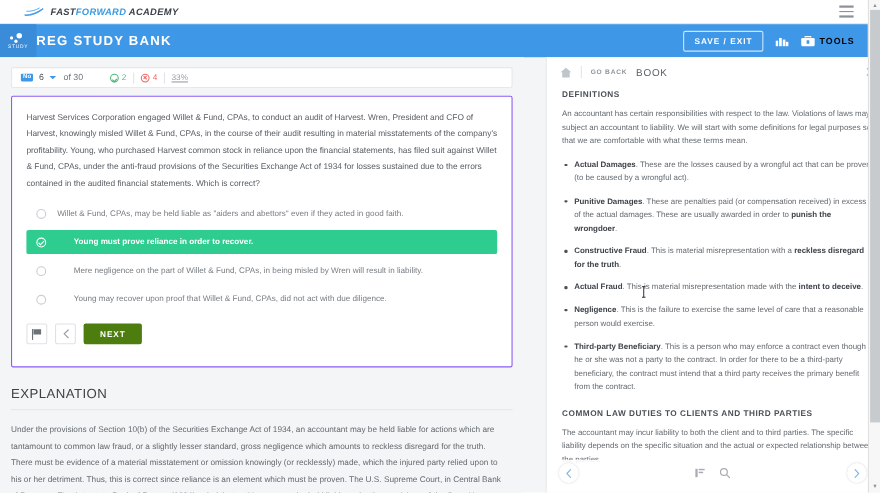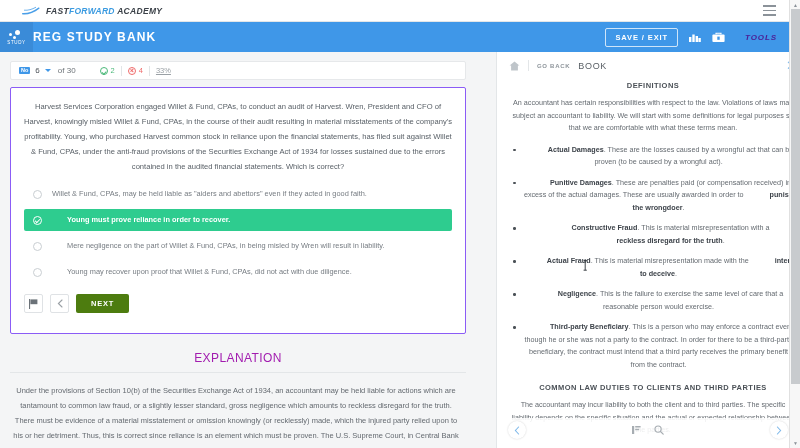--- a/index.html
+++ b/index.html
@@ -2,21 +2,21 @@
 <html><head>
 <meta charset="utf-8">
 <style>
   * { box-sizing: border-box; margin: 0; padding: 0; }
   html, body {
     width: 800px; height: 448px;
     font-family: "Liberation Sans", sans-serif;
     background: #ffffff;
     overflow: hidden;
   }
-  .app { position: relative; width: 800px; height: 448px; background: #f4f5f6; text-align: center; }
+  .app { position: relative; width: 800px; height: 448px; background: #f4f5f6; }
 
   
   .topbar {
     position: absolute; left: 0; top: 0; width: 789px; height: 22px;
     background: #fff; border-bottom: 1px solid #e3e6e8;
     display: flex; align-items: center;
   }
   .logo-wrap { display: flex; align-items: center; gap: 6px; padding-left: 22px; }
   .logo-swoosh { width: 18px; height: 10px; display: block; }
   .logo-text { font-size: 8.5px; font-style: italic; font-weight: bold; letter-spacing: .3px; white-space: nowrap; }
@@ -47,21 +47,21 @@
   .study-label { font-size: 4.5px; letter-spacing: .6px; margin-top: 1px; }
   .header-title {
     color: #fff; font-size: 12px; font-weight: bold; letter-spacing: 1.1px;
   }
   .header-right { margin-left: auto; display: flex; align-items: center; gap: 11px; padding-right: 12px; }
   .save-exit {
     border: 1px solid rgba(255,255,255,.75); border-radius: 2px;
     color: #fff; font-size: 7.5px; font-weight: bold; letter-spacing: .9px;
     padding: 4px 9px; cursor: pointer; background: transparent; white-space: nowrap;
   }
-  .hdr-icon { display: flex; align-items: center; gap: 20px; color: #4c1d95; cursor: pointer; font-style: italic; }
+  .hdr-icon { display: flex; align-items: center; gap: 4px; color: #000000; cursor: pointer; }
   .hdr-icon .txt { font-size: 8px; font-weight: bold; letter-spacing: .9px; }
 
   
   .left-col {
     position: absolute; left: 0; top: 52px; width: 476px; height: 396px;
     background: #f4f5f6; overflow: hidden;
   }
   .qtoolbar {
     margin: 9px 10px 0 10px; height: 19px; background: #fff;
     border: 1px solid #e6e8ea; border-radius: 2px;
@@ -107,21 +107,21 @@
   .icon-btn {
     width: 19px; height: 19px; background: #fff; border: 1px solid #dfe2e5; border-radius: 2px;
     display: flex; align-items: center; justify-content: center; cursor: pointer;
   }
   .btn-next {
     background: #4d7c0f; color: #fff; border: none; border-radius: 2px;
     font-size: 7.5px; font-weight: bold; letter-spacing: .8px; padding: 5px 15px; cursor: pointer;
   }
 
   .explanation { margin: 17px 10px 0 10px; }
-  .exp-title { font-size: 12px; color: #a21caf; letter-spacing: .4px; font-weight: normal; }
+  .exp-title { font-size: 12px; color: #404040; letter-spacing: .4px; font-weight: normal; }
   .exp-rule { height: 1px; background: #e3e6e8; margin: 7px 0 10px 0; }
   .exp-body { font-size: 7.5px; line-height: 15px; color: #646a70; padding-right: 4px; }
 
   
   .right-col {
     position: absolute; left: 496px; top: 52px; width: 313px; height: 396px;
     background: #fff; border-left: 1px solid #e3e6e8; overflow: hidden;
   }
   .book-head { padding: 7px 12px 0 12px; display: flex; align-items: center; gap: 8px; }
   .home-ico { color: #b9bfc4; }
@@ -135,21 +135,21 @@
   }
   .book-body { padding: 9px 14px 0 14px; }
   .sec-h { font-size: 7.5px; font-weight: bold; letter-spacing: .45px; color: #4b5157; margin-bottom: 7px; }
   .p { font-size: 7.2px; line-height: 12.5px; color: #646a70; margin-bottom: 9px; }
   ul.bl { list-style: none; margin: 0 0 2px 0; padding: 0; }
   ul.bl li {
     position: relative; padding-left: 11px; font-size: 7.2px; line-height: 12.5px;
     color: #646a70; margin-bottom: 8px;
   }
   ul.bl li::before { content: ""; position: absolute; left: 2px; top: 5px; width: 2.5px; height: 2.5px; border-radius: 50%; background: #4b5157; }
-  ul.bl li b { color: #3d434a; margin-left: 24px; }
+  ul.bl li b { color: #3d434a; }
   .book-scroll {
     position: absolute; right: 5px; top: 58px; width: 3px; height: 58px;
     background: #4a9fe8; border-radius: 2px; cursor: pointer;
   }
   .book-track {
     position: absolute; right: 5px; top: 58px; width: 3px; height: 330px; background: #f0f2f3; z-index: -1;
   }
   .pager {
     position: absolute; left: 6px; right: 16px; bottom: 6px; height: 24px;
     background: rgba(255,255,255,.88); border-radius: 2px;

